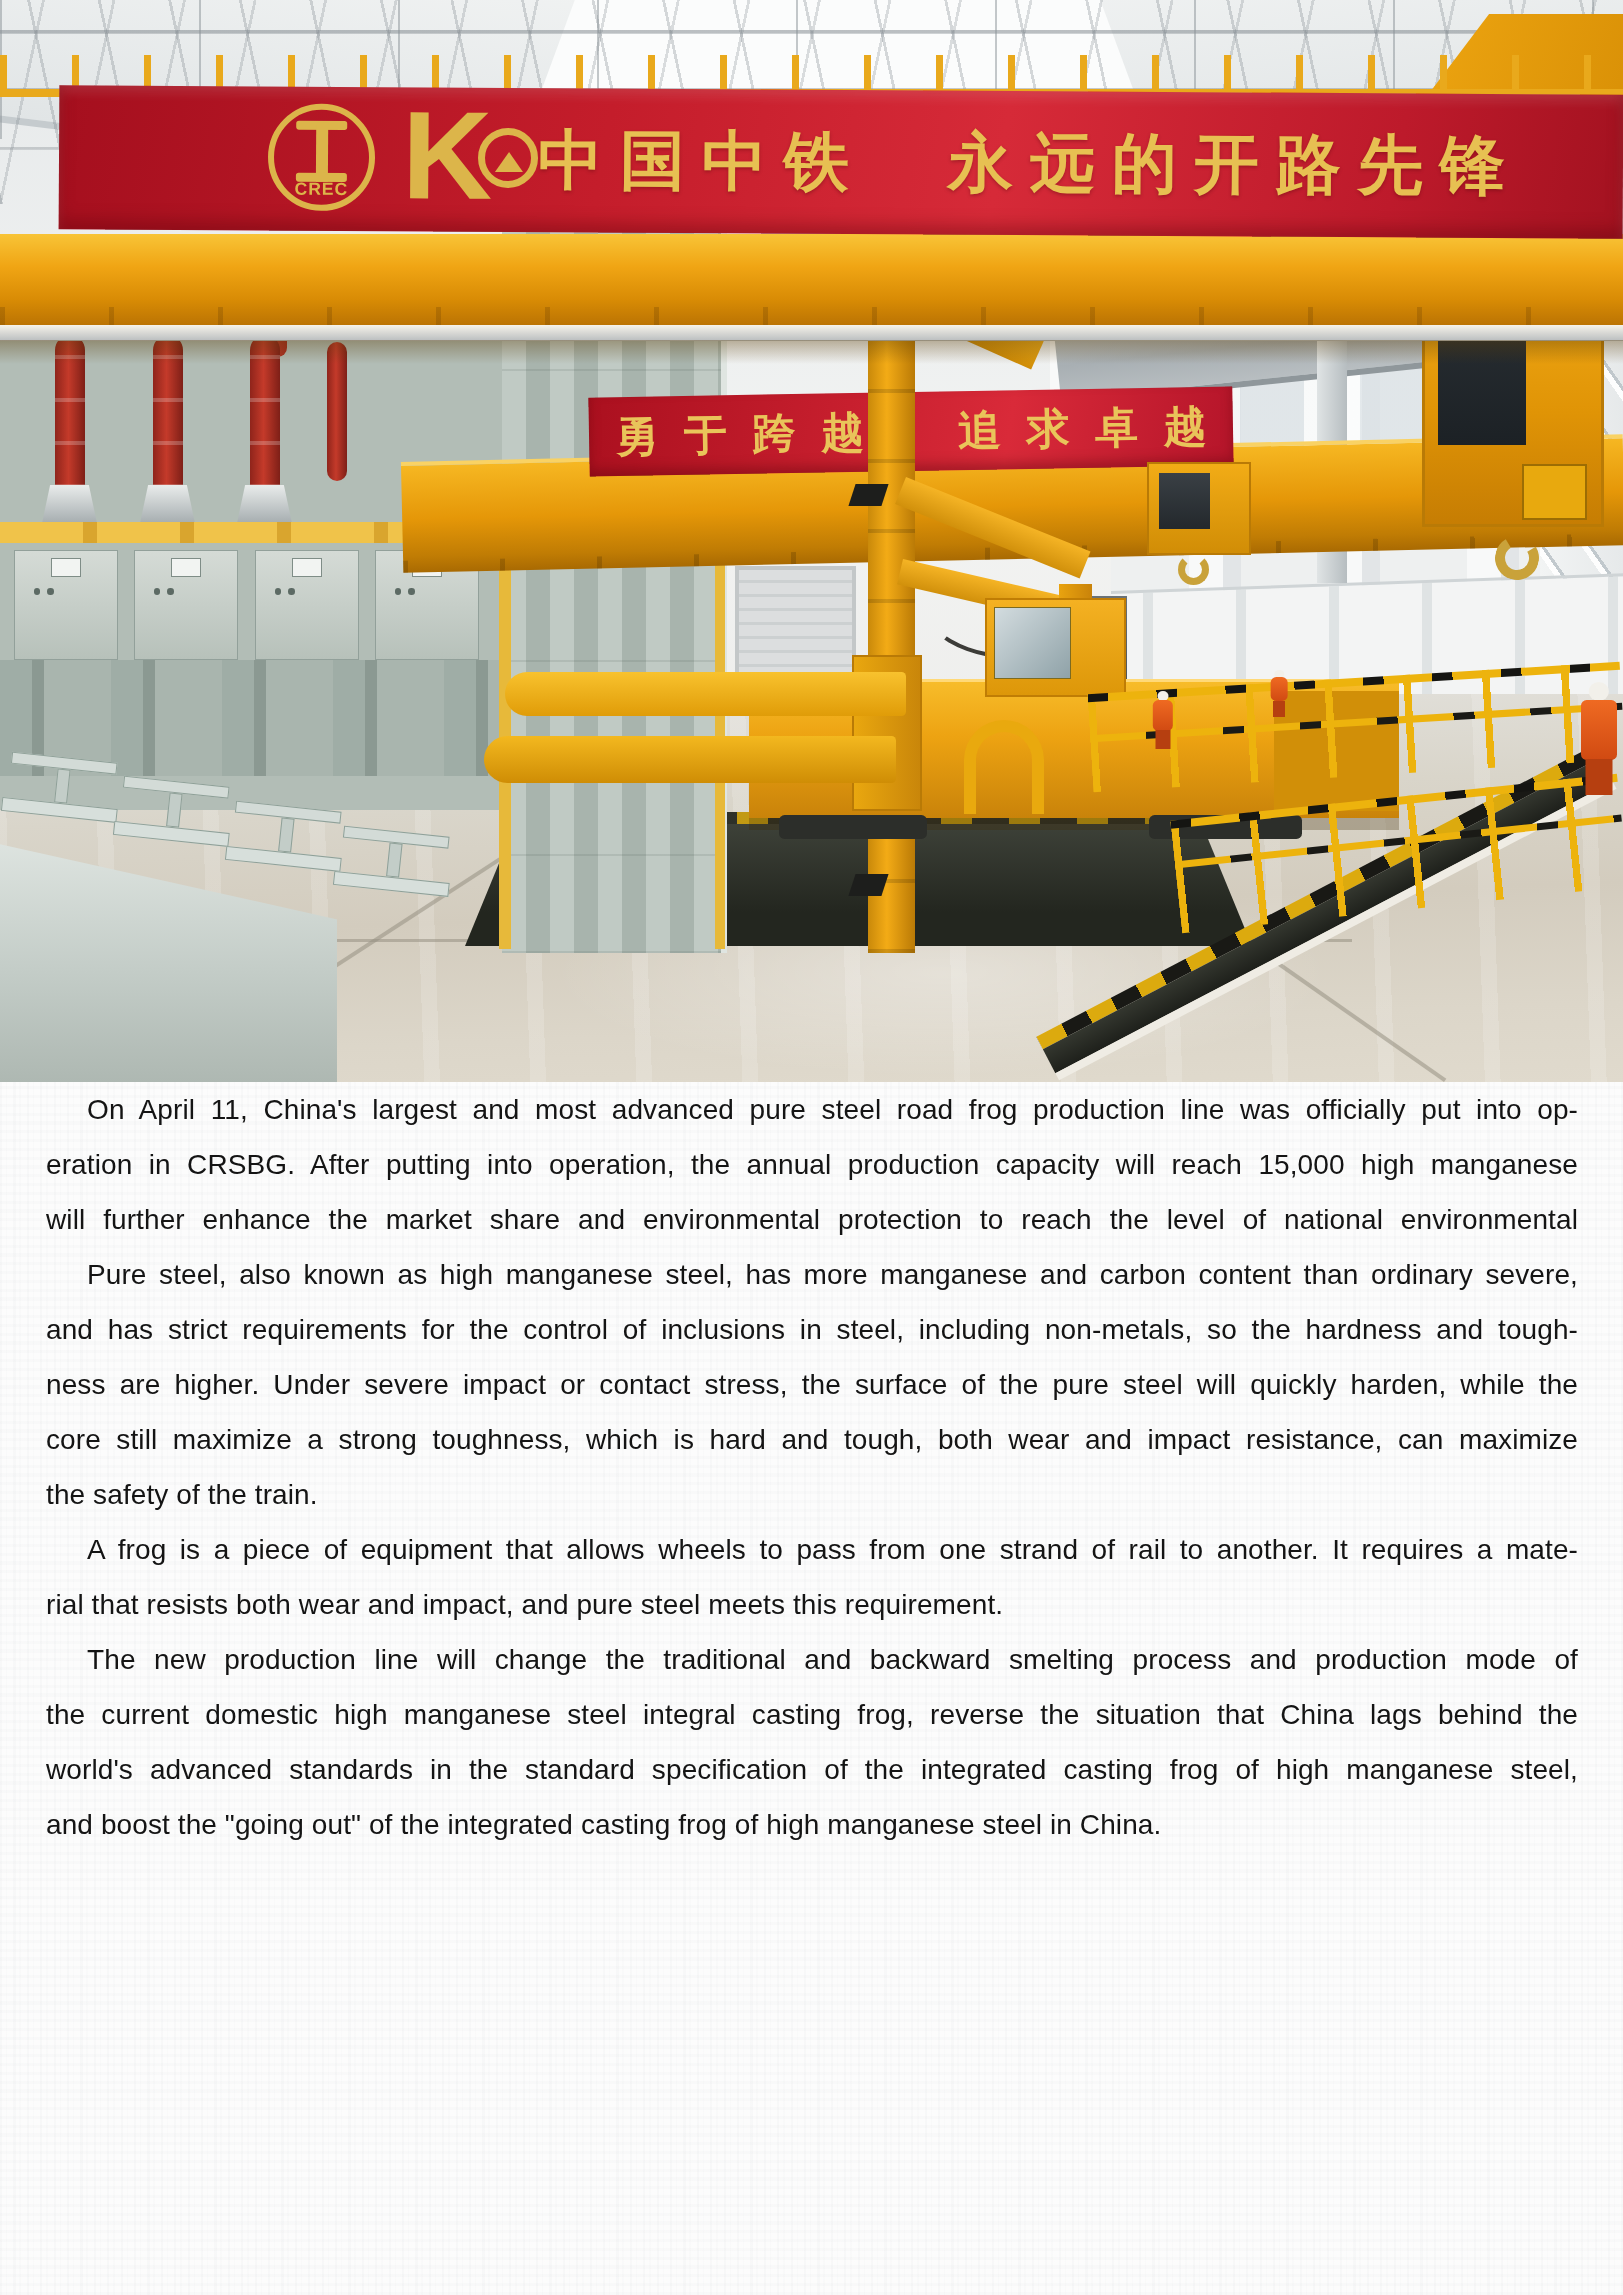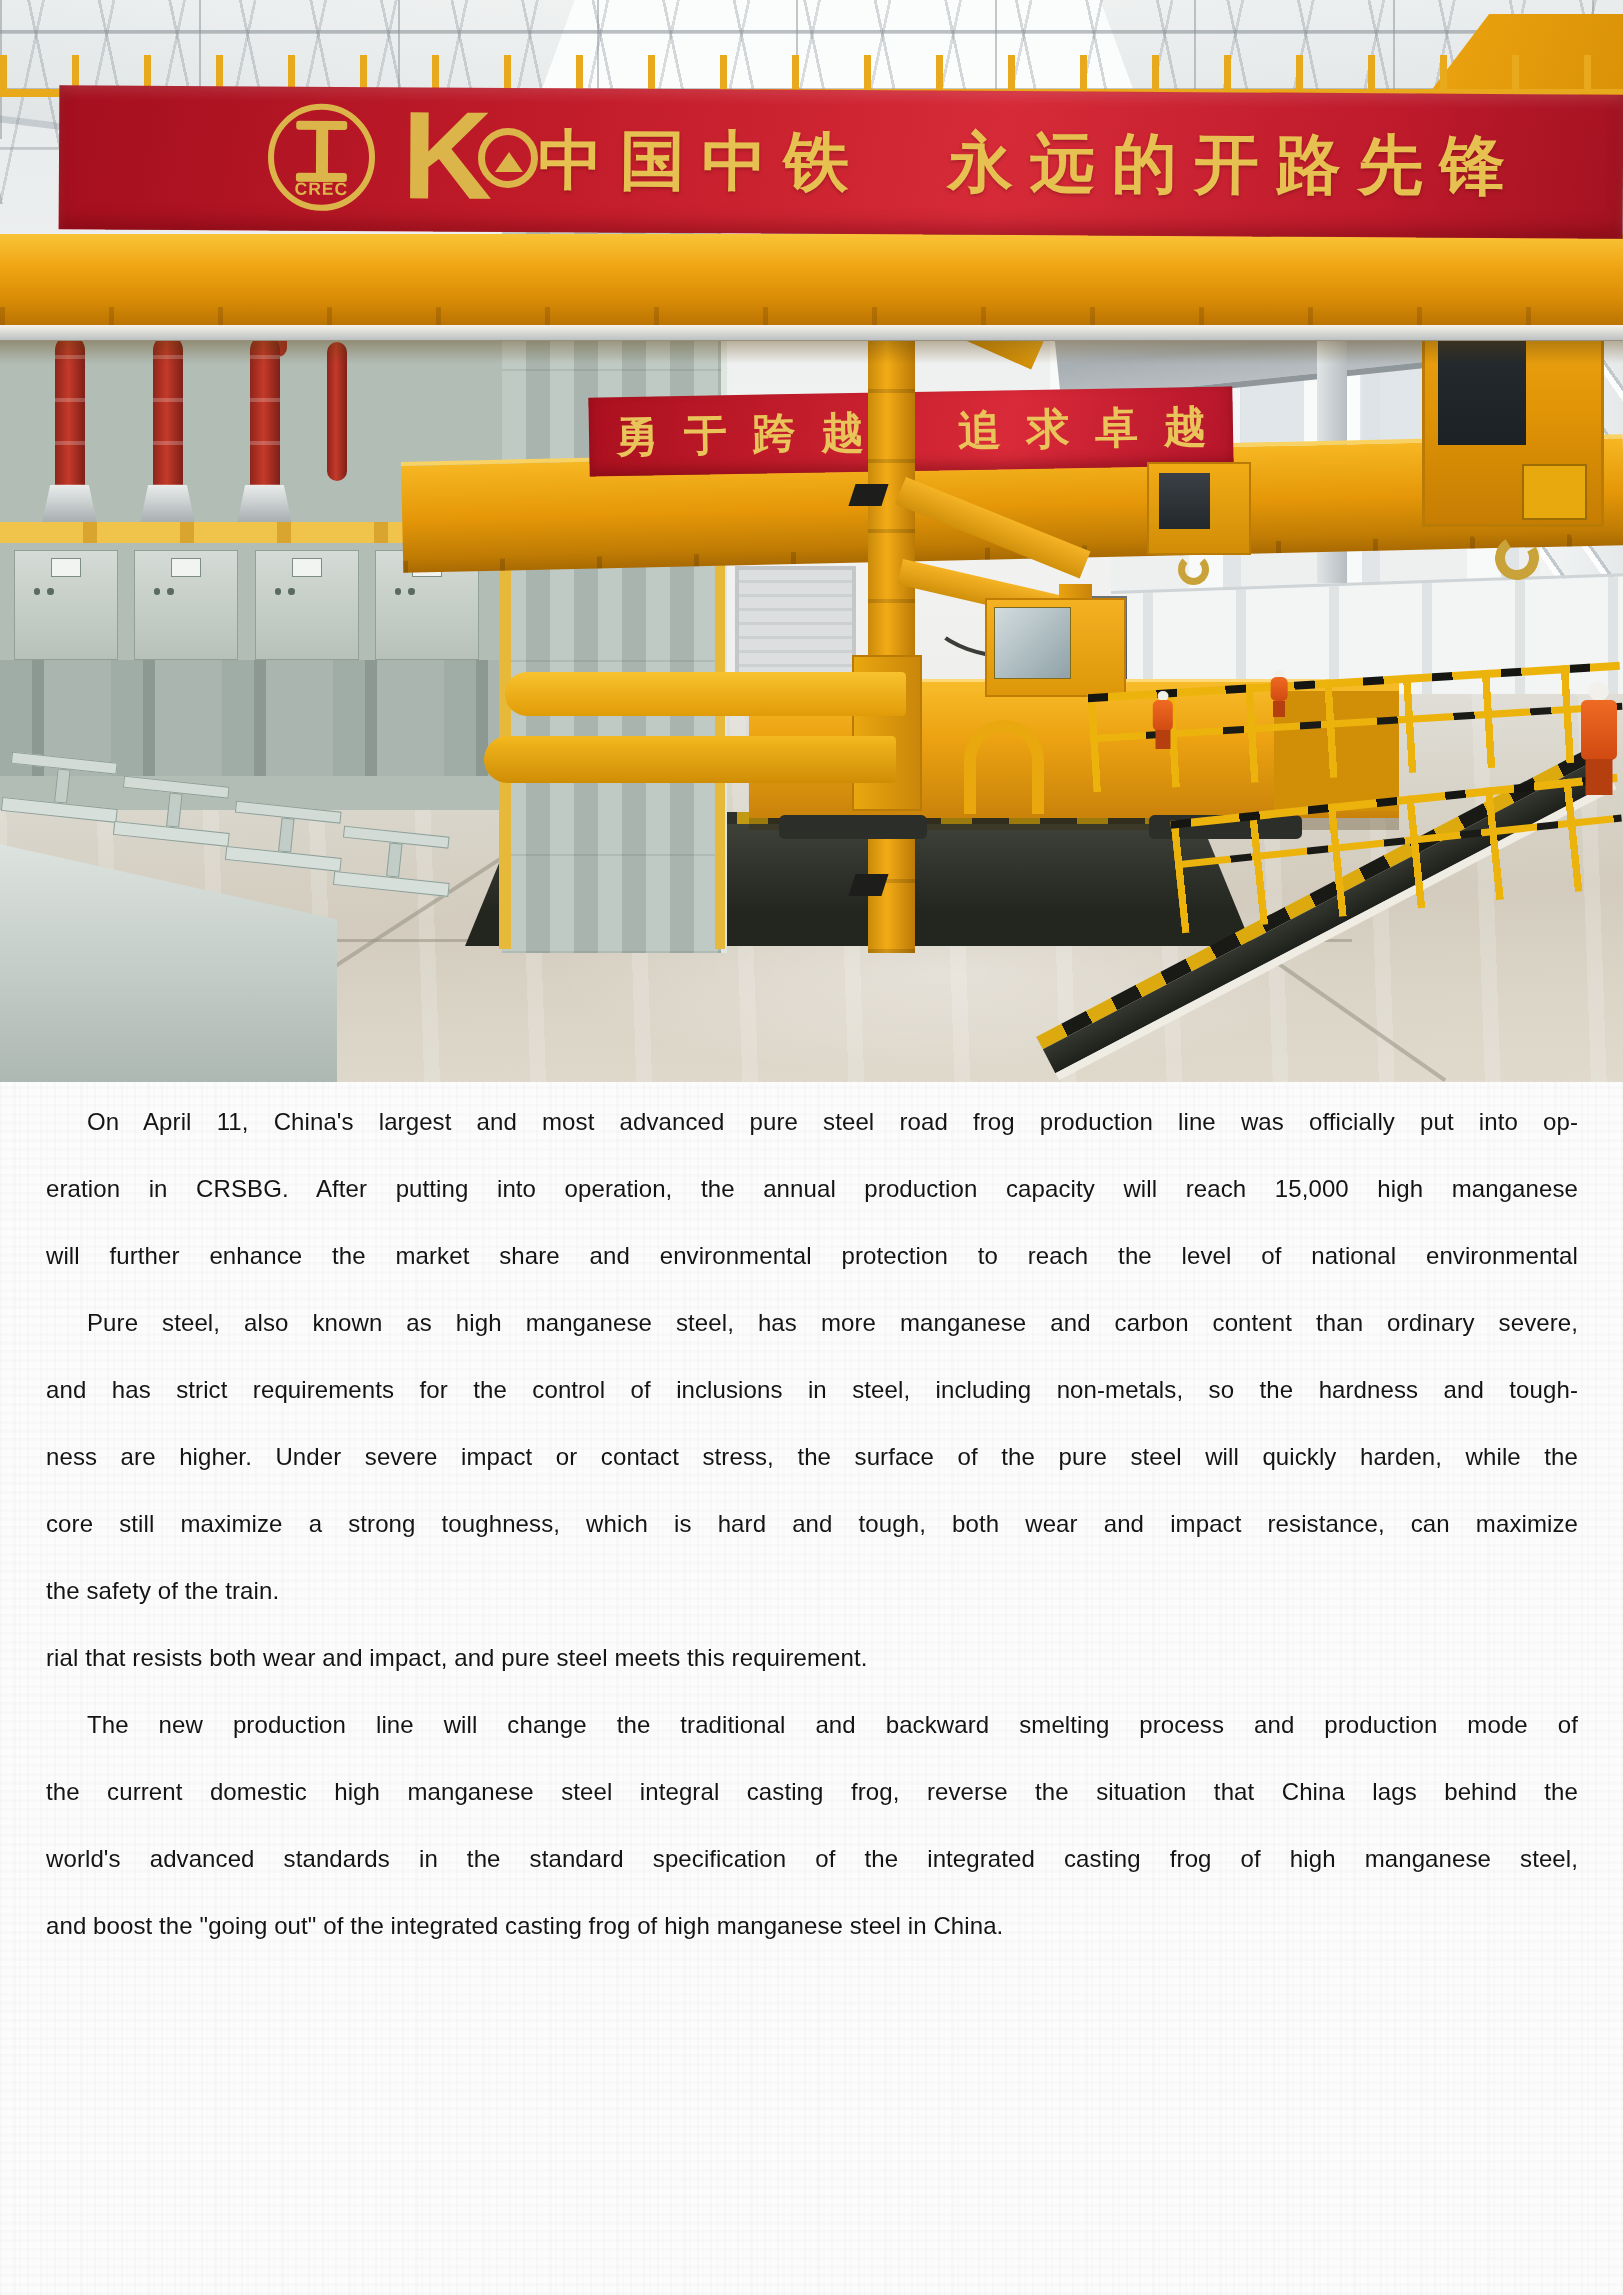--- a/index.html
+++ b/index.html
@@ -224,22 +224,22 @@
   #worker2 .legs { top:39px; width:15px; height:19.4px; }
   #worker3 { left:1270px; top:670px; width:18.5px; height:46px; }
   #worker3 .helmet { width:9.3px; height:8.3px; }
   #worker3 .body { top:7.4px; width:16.7px; height:24px; }
   #worker3 .legs { top:31px; width:12px; height:15.7px; }
 
   
   #article { position:absolute; left:46px; right:46px; top:1082px; color:#141414; }
   #article .para { margin:0; }
   #article .line {
-    font-size:24px; line-height:55px; height:55px; white-space:nowrap;
-    text-align:justify; text-align-last:justify; letter-spacing:0.1px;margin-top:12px;
+    font-size:28px; line-height:55px; height:55px; white-space:nowrap;
+    text-align:justify; text-align-last:justify; letter-spacing:0.1px;
   }
   #article .line.last { text-align-last:left; white-space:normal; }
   #article .line.first { text-indent:41px; }
   #p1 { margin-top:59px; margin-bottom:52px; }
   #p2 { margin-bottom:106px; }
   #p3 { margin-bottom:55px; }
 </style>
 </head>
 <body>
 
@@ -429,20 +429,21 @@
     <div class="line">will further enhance the market share and environmental protection to reach the level of national environmental</div>
   </div>
   <div class="para" id="p2">
     <div class="line first">Pure steel, also known as high manganese steel, has more manganese and carbon content than ordinary severe,</div>
     <div class="line">and has strict requirements for the control of inclusions in steel, including non-metals, so the hardness and tough-</div>
     <div class="line">ness are higher. Under severe impact or contact stress, the surface of the pure steel will quickly harden, while the</div>
     <div class="line">core still maximize a strong toughness, which is hard and tough, both wear and impact resistance, can maximize</div>
     <div class="line last">the safety of the train.</div>
   </div>
   <div class="para" id="p3">
+    <div class="line first">A frog is a piece of equipment that allows wheels to pass from one strand of rail to another. It requires a mate-</div>
     <div class="line last">rial that resists both wear and impact, and pure steel meets this requirement.</div>
   </div>
   <div class="para" id="p4">
     <div class="line first">The new production line will change the traditional and backward smelting process and production mode of</div>
     <div class="line">the current domestic high manganese steel integral casting frog, reverse the situation that China lags behind the</div>
     <div class="line">world's advanced standards in the standard specification of the integrated casting frog of high manganese steel,</div>
     <div class="line last">and boost the "going out" of the integrated casting frog of high manganese steel in China.</div>
   </div>
 </div>
 

